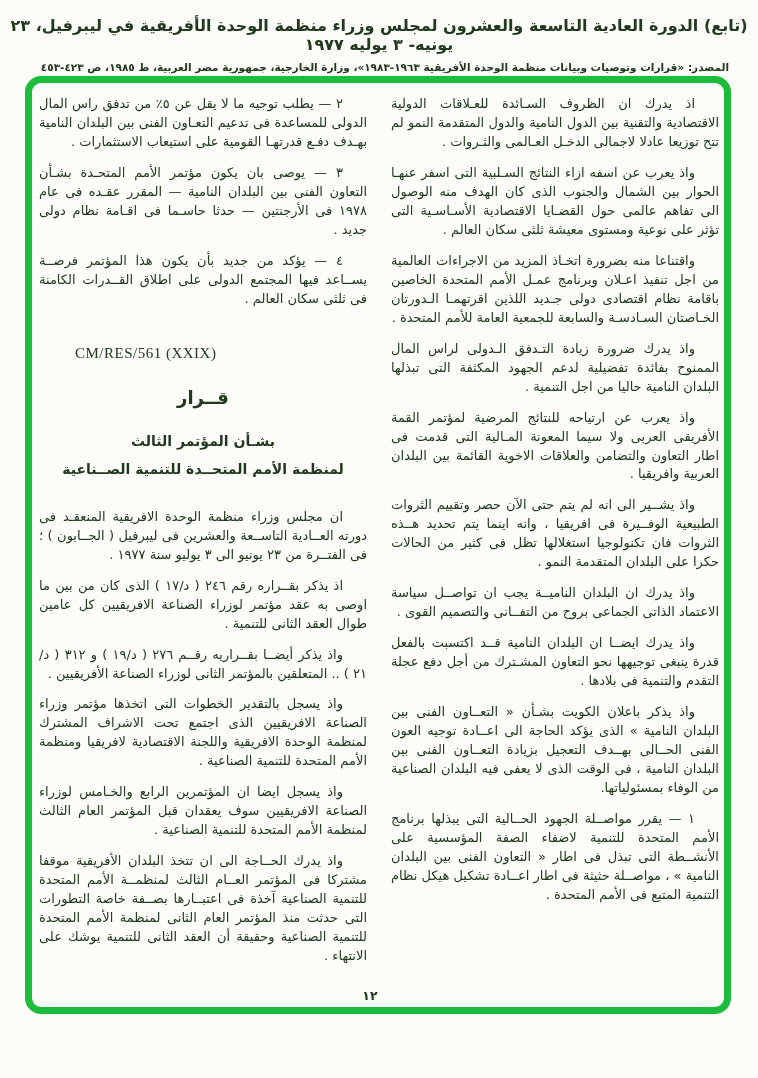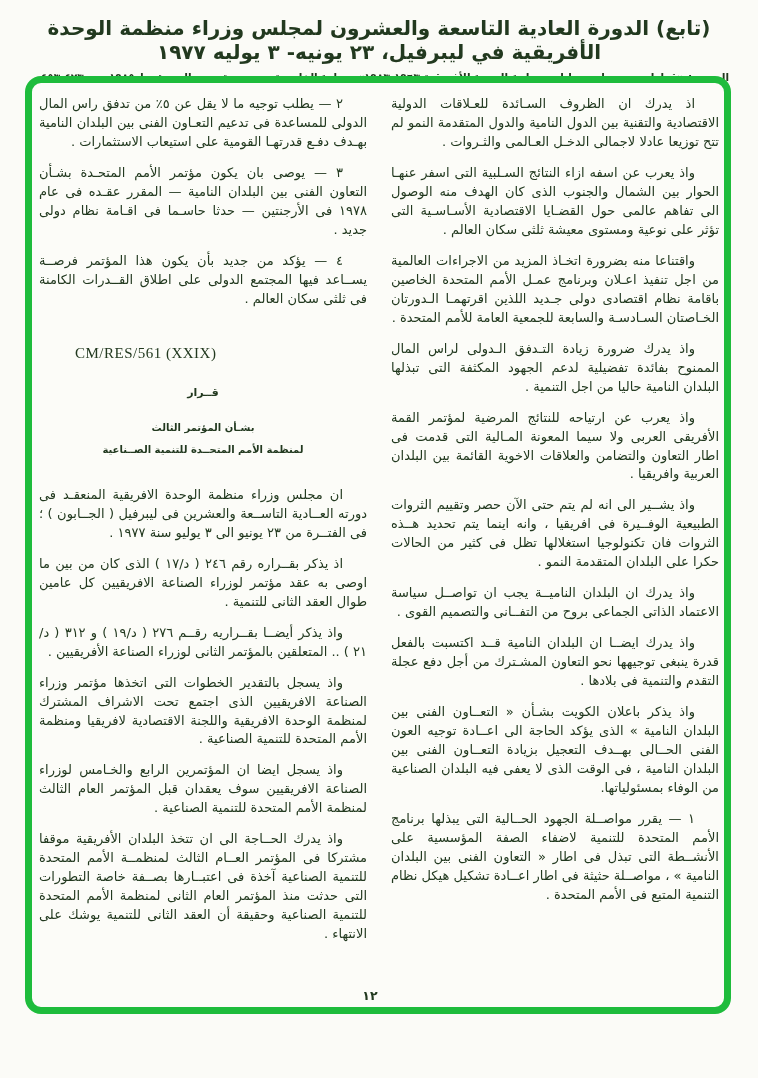--- a/index.html
+++ b/index.html
@@ -11,21 +11,21 @@
     background: #fbfbf7;
     font-family: "DejaVu Sans", sans-serif;
     color: #22391f;
     direction: rtl;
   }
   .page { position: relative; width: 758px; height: 1078px; }
 
   
   .header { text-align: center; padding-top: 16px; }
   .header-line1 {
-    font-size: 20px;
+    font-size: 16px;
     font-weight: bold;
     letter-spacing: -0.2px;
   }
   .header-line2 {
     font-size: 10.5px;
     font-weight: bold;
     margin-top: 7px;
     padding-left: 12px;
   }
 
@@ -65,28 +65,28 @@
     text-align: left;
     font-family: "Liberation Serif", serif;
     font-size: 15px;
     letter-spacing: 0.5px;
     padding-left: 36px;
     margin: 34px 0 20px;
   }
   .blk-h {
     text-align: center;
     font-weight: bold;
-    font-size: 11px;
+    font-size: 18px;
     text-indent: 0;
     margin: 10px 0 20px;
   }
   .blk-h2 {
     text-align: center;
     font-weight: bold;
-    font-size: 10px;
+    font-size: 14px;
     text-indent: 0;
     margin: 0 0 8px;
   }
   .blk-h2.last { margin-bottom: 28px; }
 
   
   .pagenum {
     position: absolute;
     top: 988px;
     left: 0;

